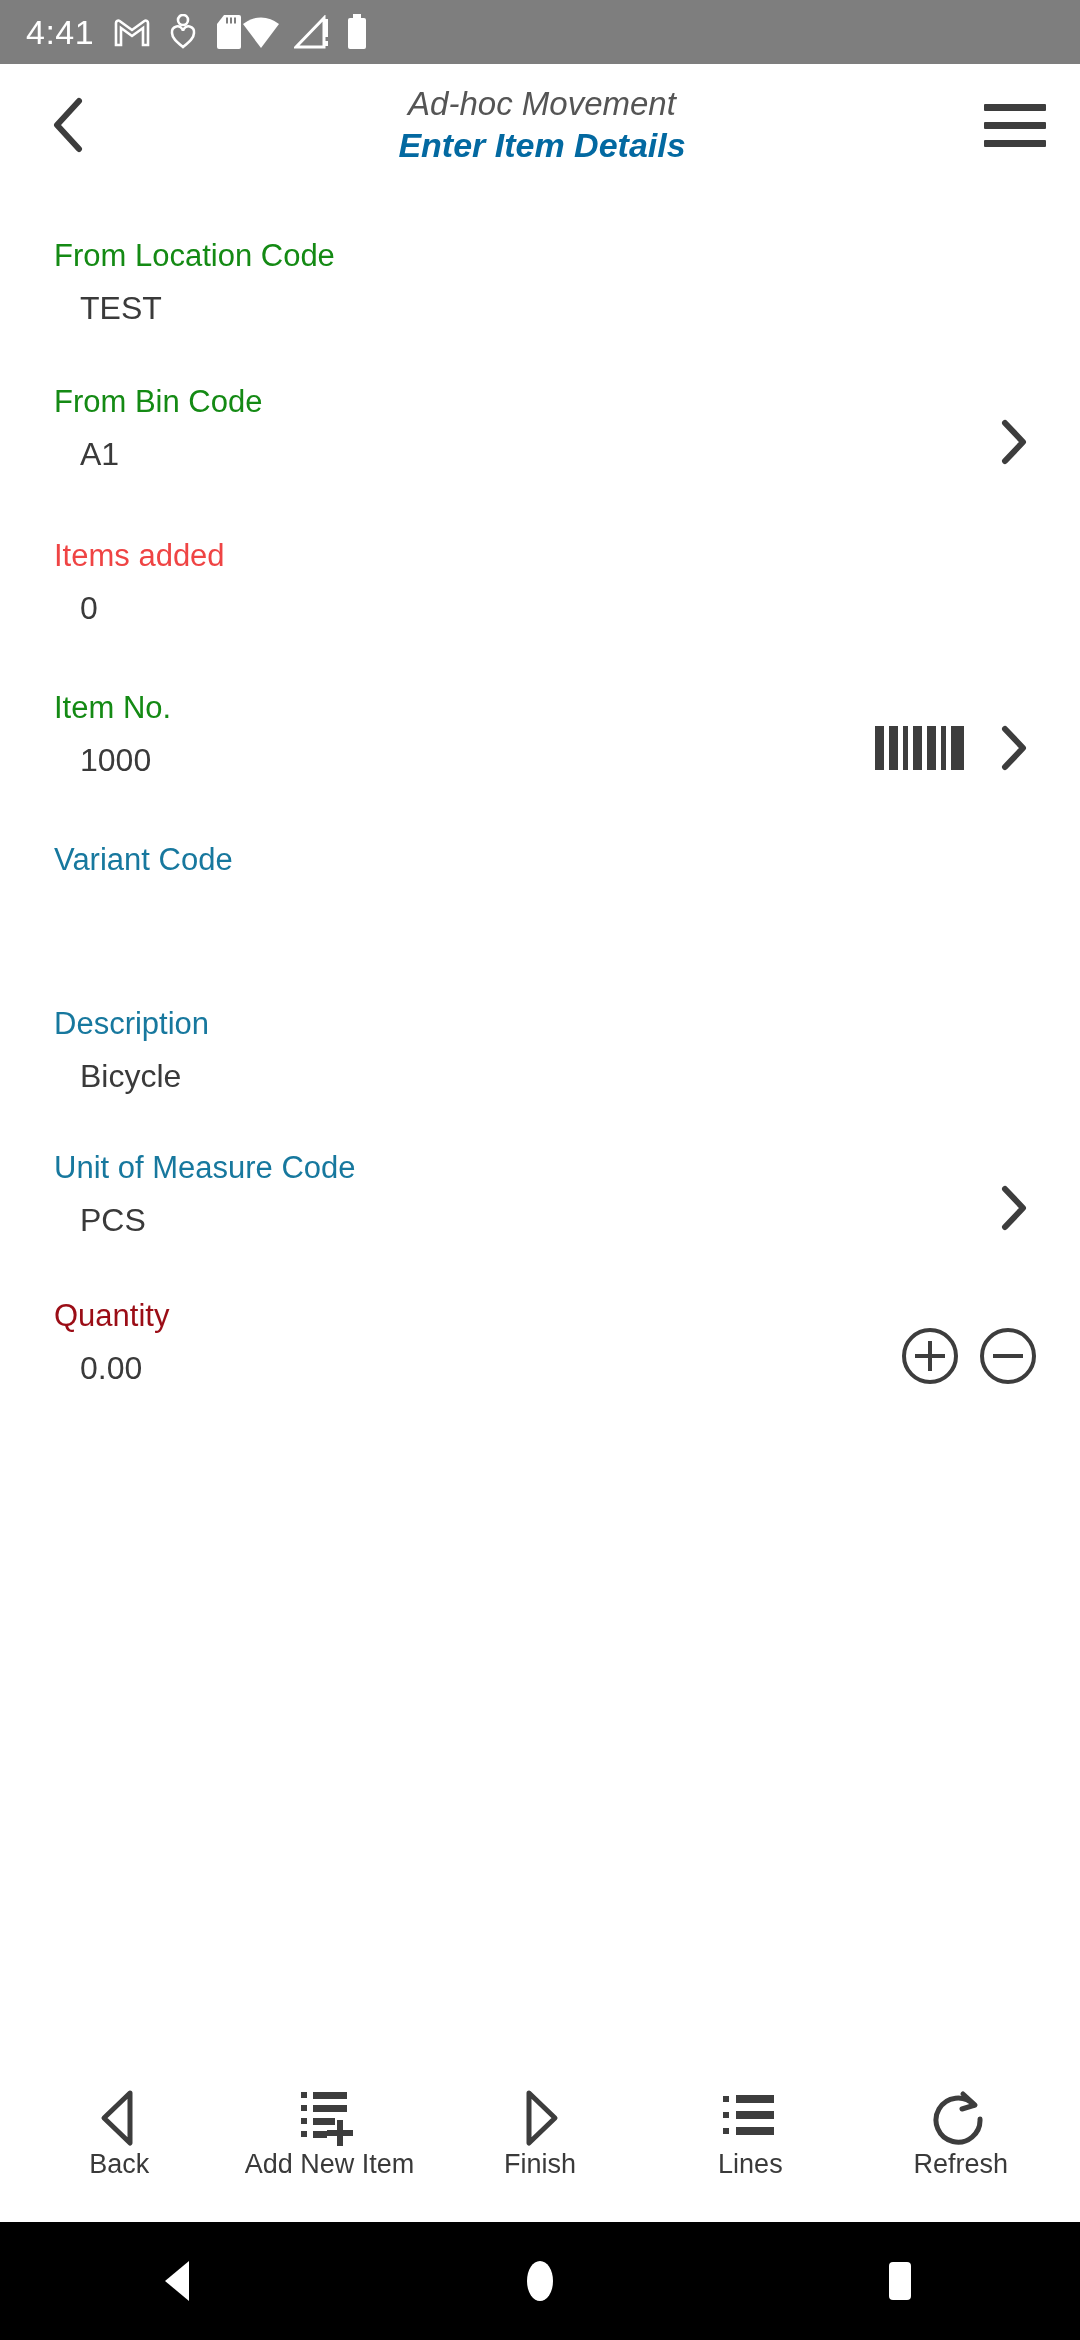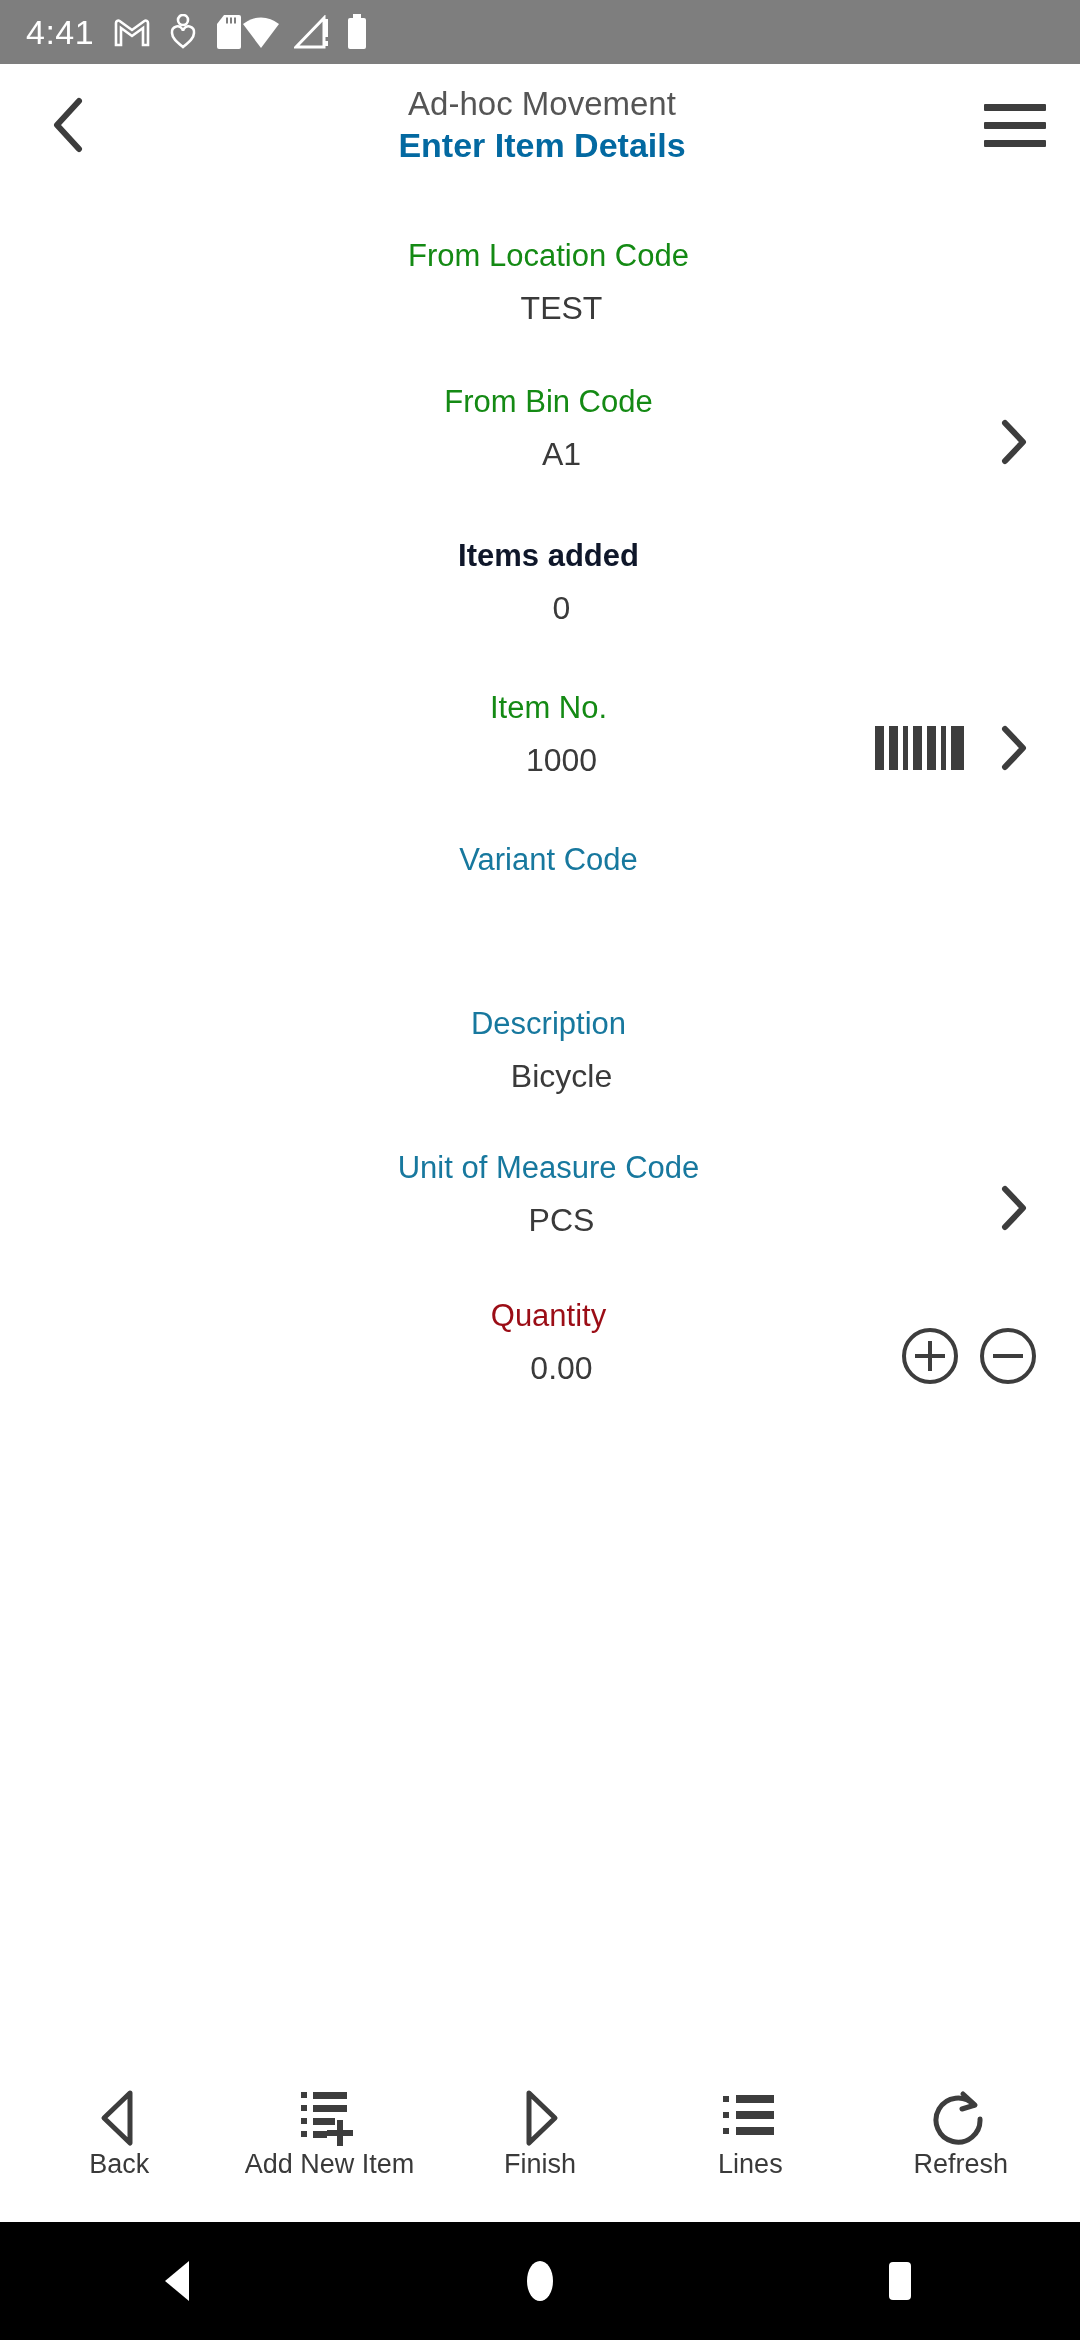--- a/index.html
+++ b/index.html
@@ -22,36 +22,36 @@
   .sb-time { font-size: 34px; letter-spacing: 0.5px; font-family: "Liberation Sans", sans-serif; }
   .sb-ico { display: inline-flex; align-items: center; justify-content: center; }
 
   
   .appbar {
     flex: 0 0 122px; background: #ffffff;
     display: flex; align-items: center; padding: 0 34px 0 38px;
     position: relative;
   }
   .back-chevron { width: 62px; height: 62px; display: flex; align-items: center; justify-content: center; }
-  .titles { flex: 1; display: flex; flex-direction: column; align-items: center; justify-content: center; gap: 2px; }
+  .titles { flex: 1; display: flex; flex-direction: column; align-items: center; justify-content: center; gap: 2px; font-style: italic; }
   .title-top { font-size: 33px; color: #555555; line-height: 1.2; }
   .title-main { font-size: 34px; color: #0369a1; font-weight: bold; line-height: 1.2; }
   .hamburger { width: 62px; height: 62px; display: flex; flex-direction: column; justify-content: center; gap: 11px; }
   .hamburger span { display: block; width: 62px; height: 7px; background: #3d3d3d; border-radius: 1px; }
 
   
-  .content { flex: 1 1 auto; background: #ffffff; padding: 22px 0 0 17px; position: relative; text-align: center; }
+  .content { flex: 1 1 auto; background: #ffffff; padding: 22px 0 0 2px; position: relative; }
   .field { position: relative; padding: 0 52px 0 52px; }
   .field-label { font-size: 31px; line-height: 40px; }
   .field-value {
     font-size: 32px; color: #3a3a3a; line-height: 40px;
     padding-left: 26px;
   }
   .lbl-green { color: #148a14; }
-  .lbl-gray  { color: #0f172a; font-weight: bold; }
+  .lbl-gray  { color: #ef4444; }
   .lbl-teal  { color: #17789e; }
   .lbl-red   { color: #9b0d16; }
 
   .row-actions {
     position: absolute; right: 44px; top: 50%; transform: translateY(-50%);
     display: flex; align-items: center; gap: 28px;
   }
   .chev-right { width: 44px; height: 44px; display: flex; align-items: center; justify-content: center; }
 
   

